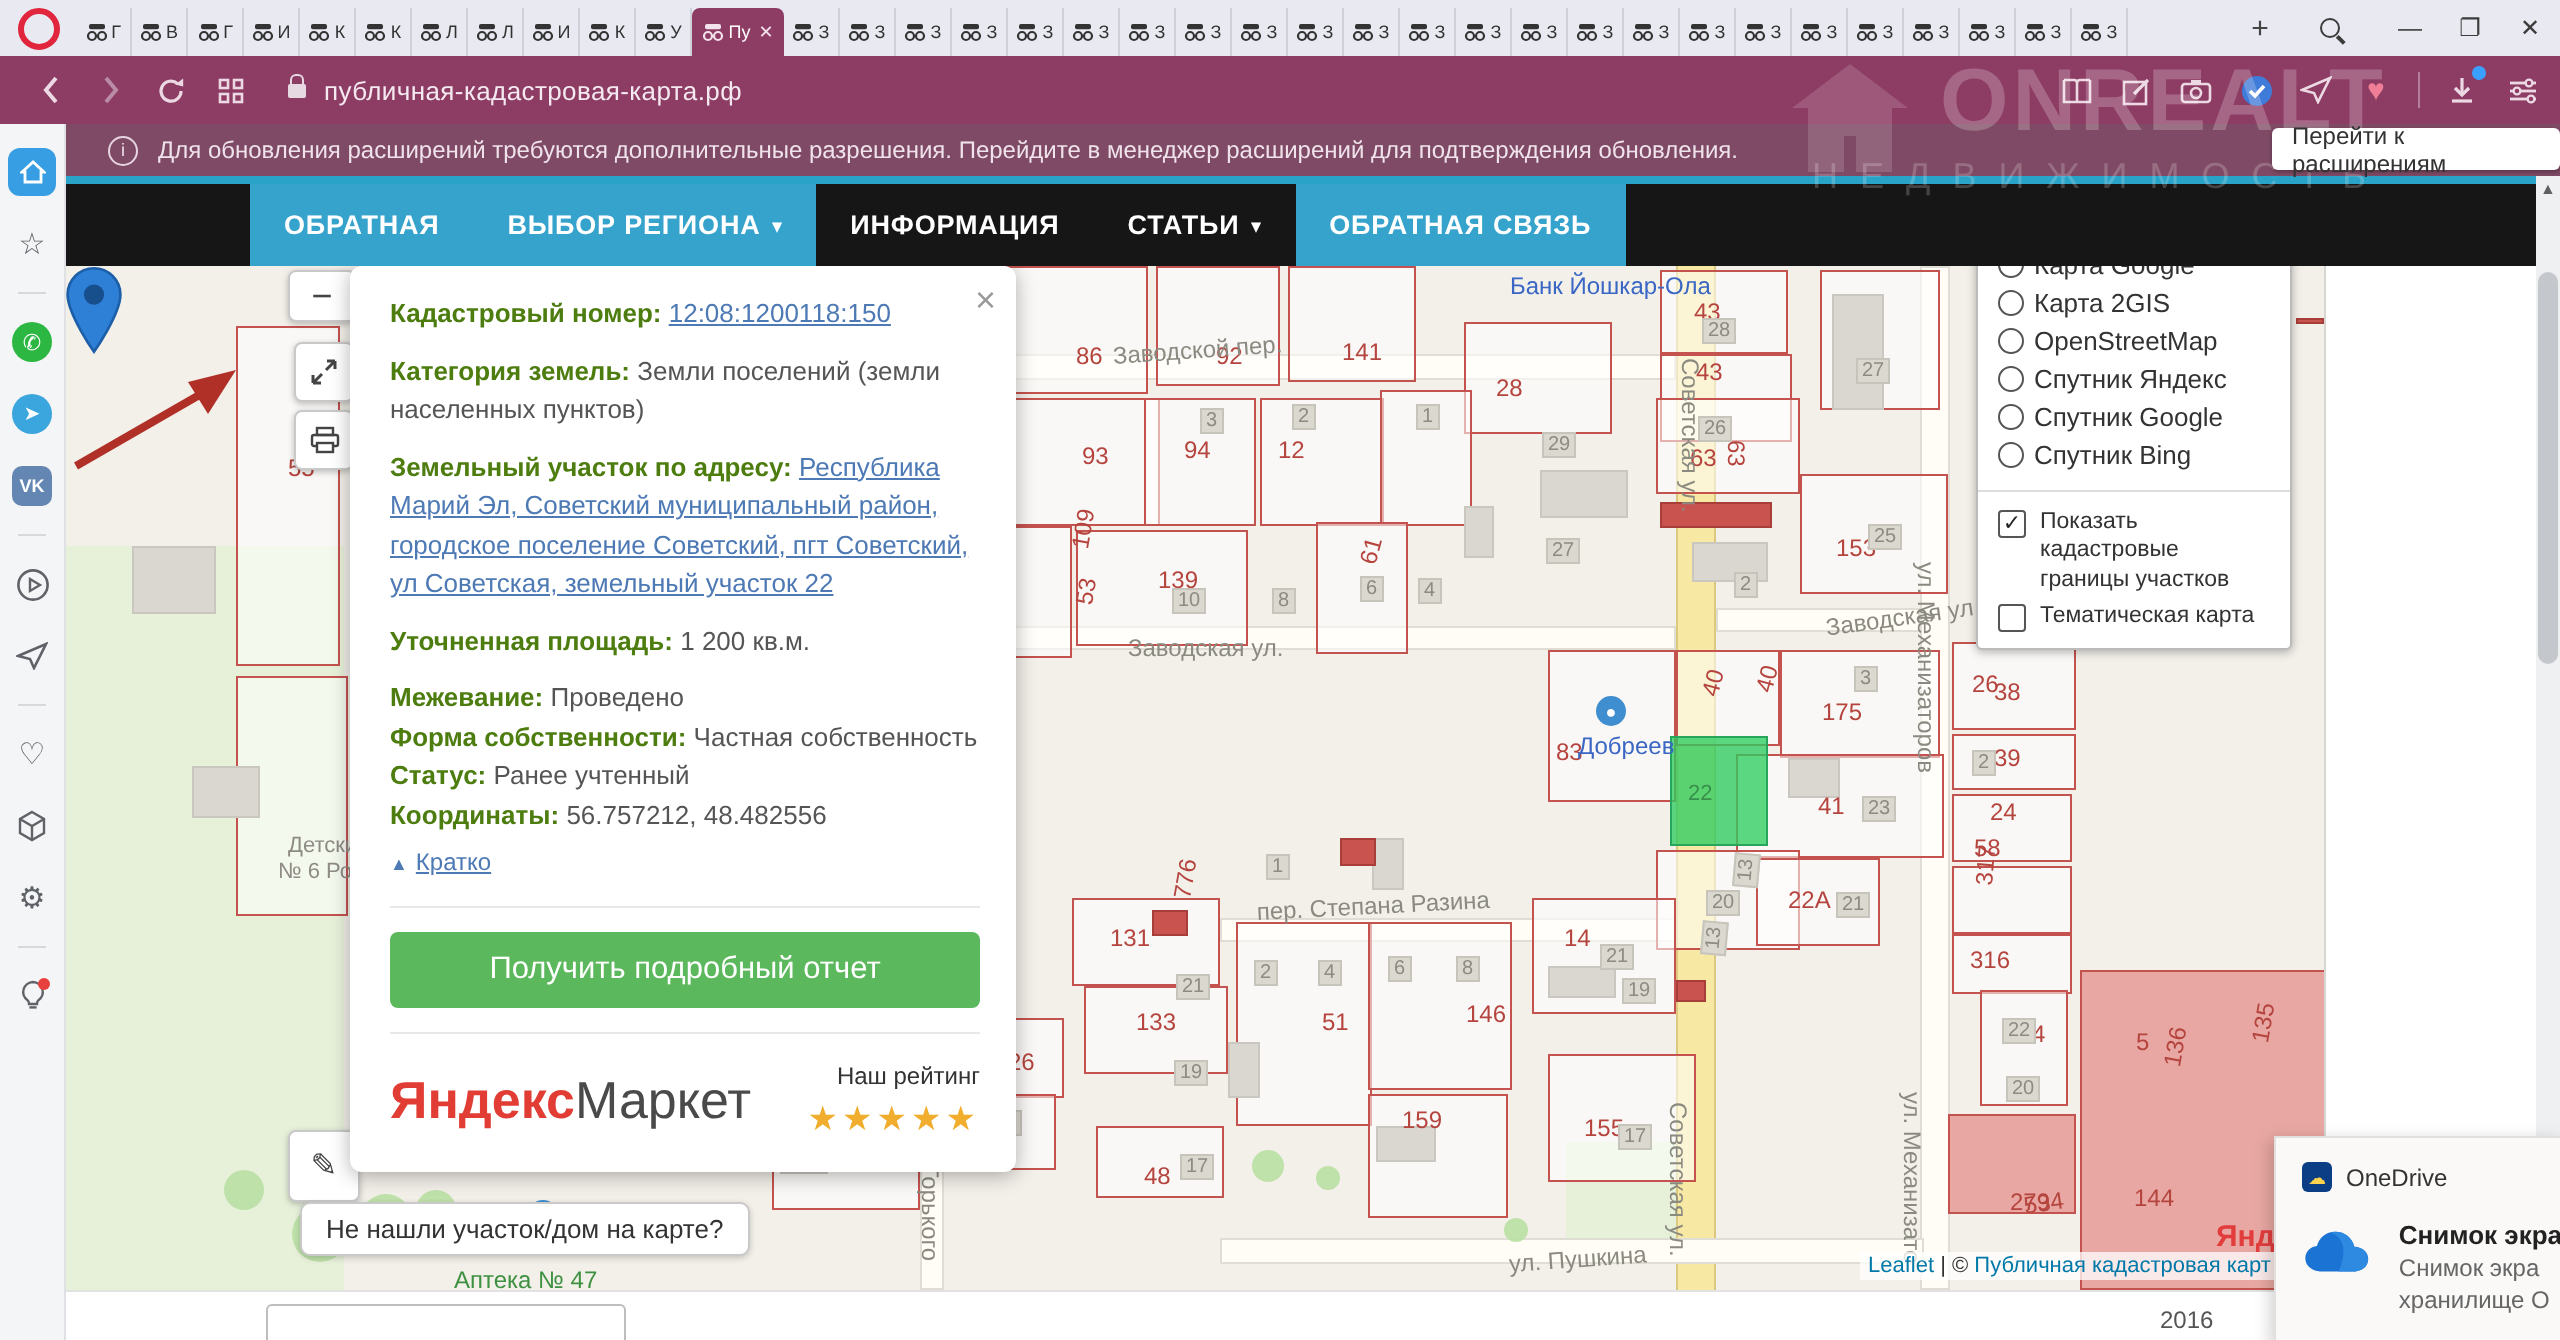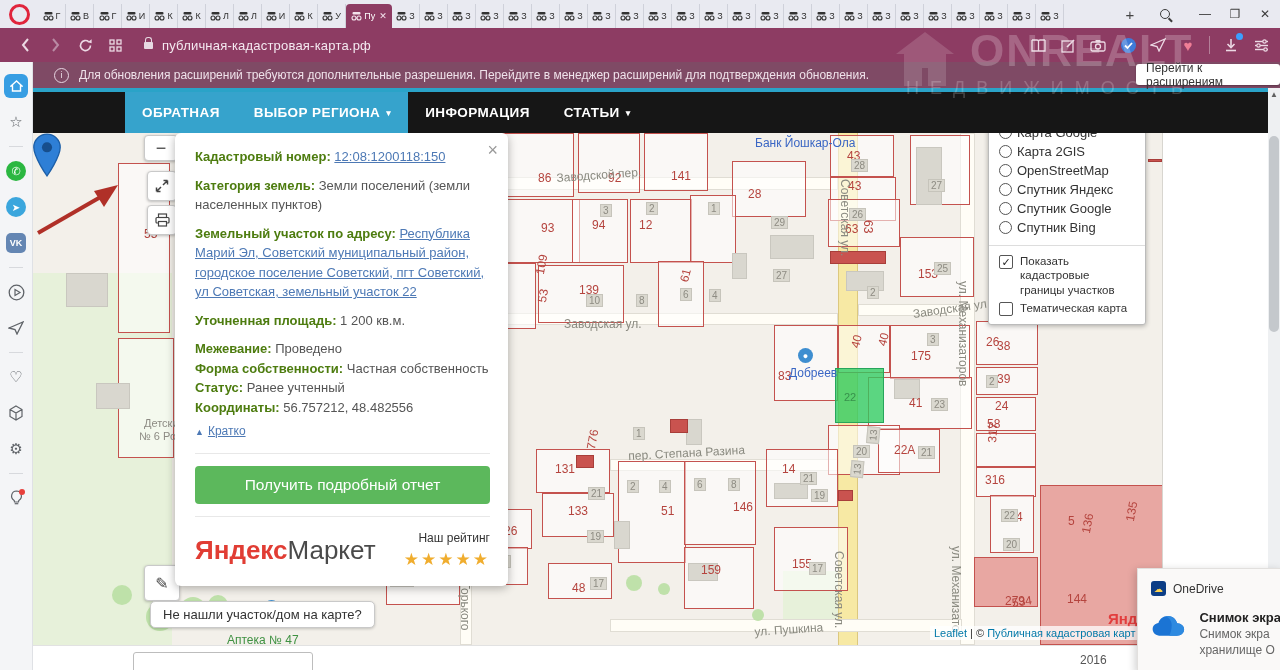--- a/index.html
+++ b/index.html
@@ -614,20 +614,23 @@
       <span>ВЫБОР РЕГИОНА</span>
       <span class="chev">▾</span>
     </div>
     <div class="nav-item">
       <span>ИНФОРМАЦИЯ</span>
     </div>
     <div class="nav-item">
       <span>СТАТЬИ</span>
       <span class="chev">▾</span>
     </div>
+    <div class="nav-item hl">
+      <span>ОБРАТНАЯ СВЯЗЬ</span>
+    </div>
   </div>
 
 <div class="abs" id="maparea">
   <div id="map-canvas">
       <div class="patch" style="left: 0px; top: 140px; width: 140px; height: 372px;"></div>
       <div class="patch" style="left: 751px; top: 438px; width: 74px; height: 52px;"></div>
       <div class="road road-y" style="left: 806px; top: 0px; width: 20px; height: 512px;"></div>
       <div class="road road-w" style="left: 928px; top: 0px; width: 15px; height: 512px;"></div>
       <div class="road road-w" style="left: 428px; top: 330px; width: 12px; height: 182px;"></div>
       <div class="road road-w" style="left: 440px; top: 44px; width: 366px; height: 13px;"></div>
@@ -728,21 +731,21 @@
       <div class="lb n" style="left: 843px; top: 211px; transform: rotate(-75deg);">40</div>
       <div class="lb n" style="left: 879px; top: 216px;">175</div>
       <div class="lb n" style="left: 877px; top: 263px;">41</div>
       <div class="lb n" style="left: 862px; top: 310px;">22А</div>
       <div class="lb n" style="left: 750px; top: 329px;">14</div>
       <div class="lb n" style="left: 523px; top: 329px;">131</div>
       <div class="lb n" style="left: 536px; top: 371px;">133</div>
       <div class="lb n" style="left: 540px; top: 448px;">48</div>
       <div class="lb n" style="left: 629px; top: 371px;">51</div>
       <div class="lb n" style="left: 701px; top: 367px;">146</div>
-      <div class="lb n" style="left: 669px; top: 430px;">159</div>
+      <div class="lb n" style="left: 669px; top: 420px;">159</div>
       <div class="lb n" style="left: 760px; top: 424px;">155</div>
       <div class="lb n" style="left: 383px; top: 403px;">44</div>
       <div class="lb n" style="left: 389px; top: 442px;">121</div>
       <div class="lb n" style="left: 472px; top: 391px;">26</div>
       <div class="lb n" style="left: 552px; top: 315px; transform: rotate(-80deg);">776</div>
       <div class="lb n" style="left: 954px; top: 202px;">26</div>
       <div class="lb n" style="left: 965px; top: 206px;">38</div>
       <div class="lb n" style="left: 965px; top: 239px;">39</div>
       <div class="lb n" style="left: 963px; top: 266px;">24</div>
       <div class="lb n" style="left: 955px; top: 284px;">58</div>

